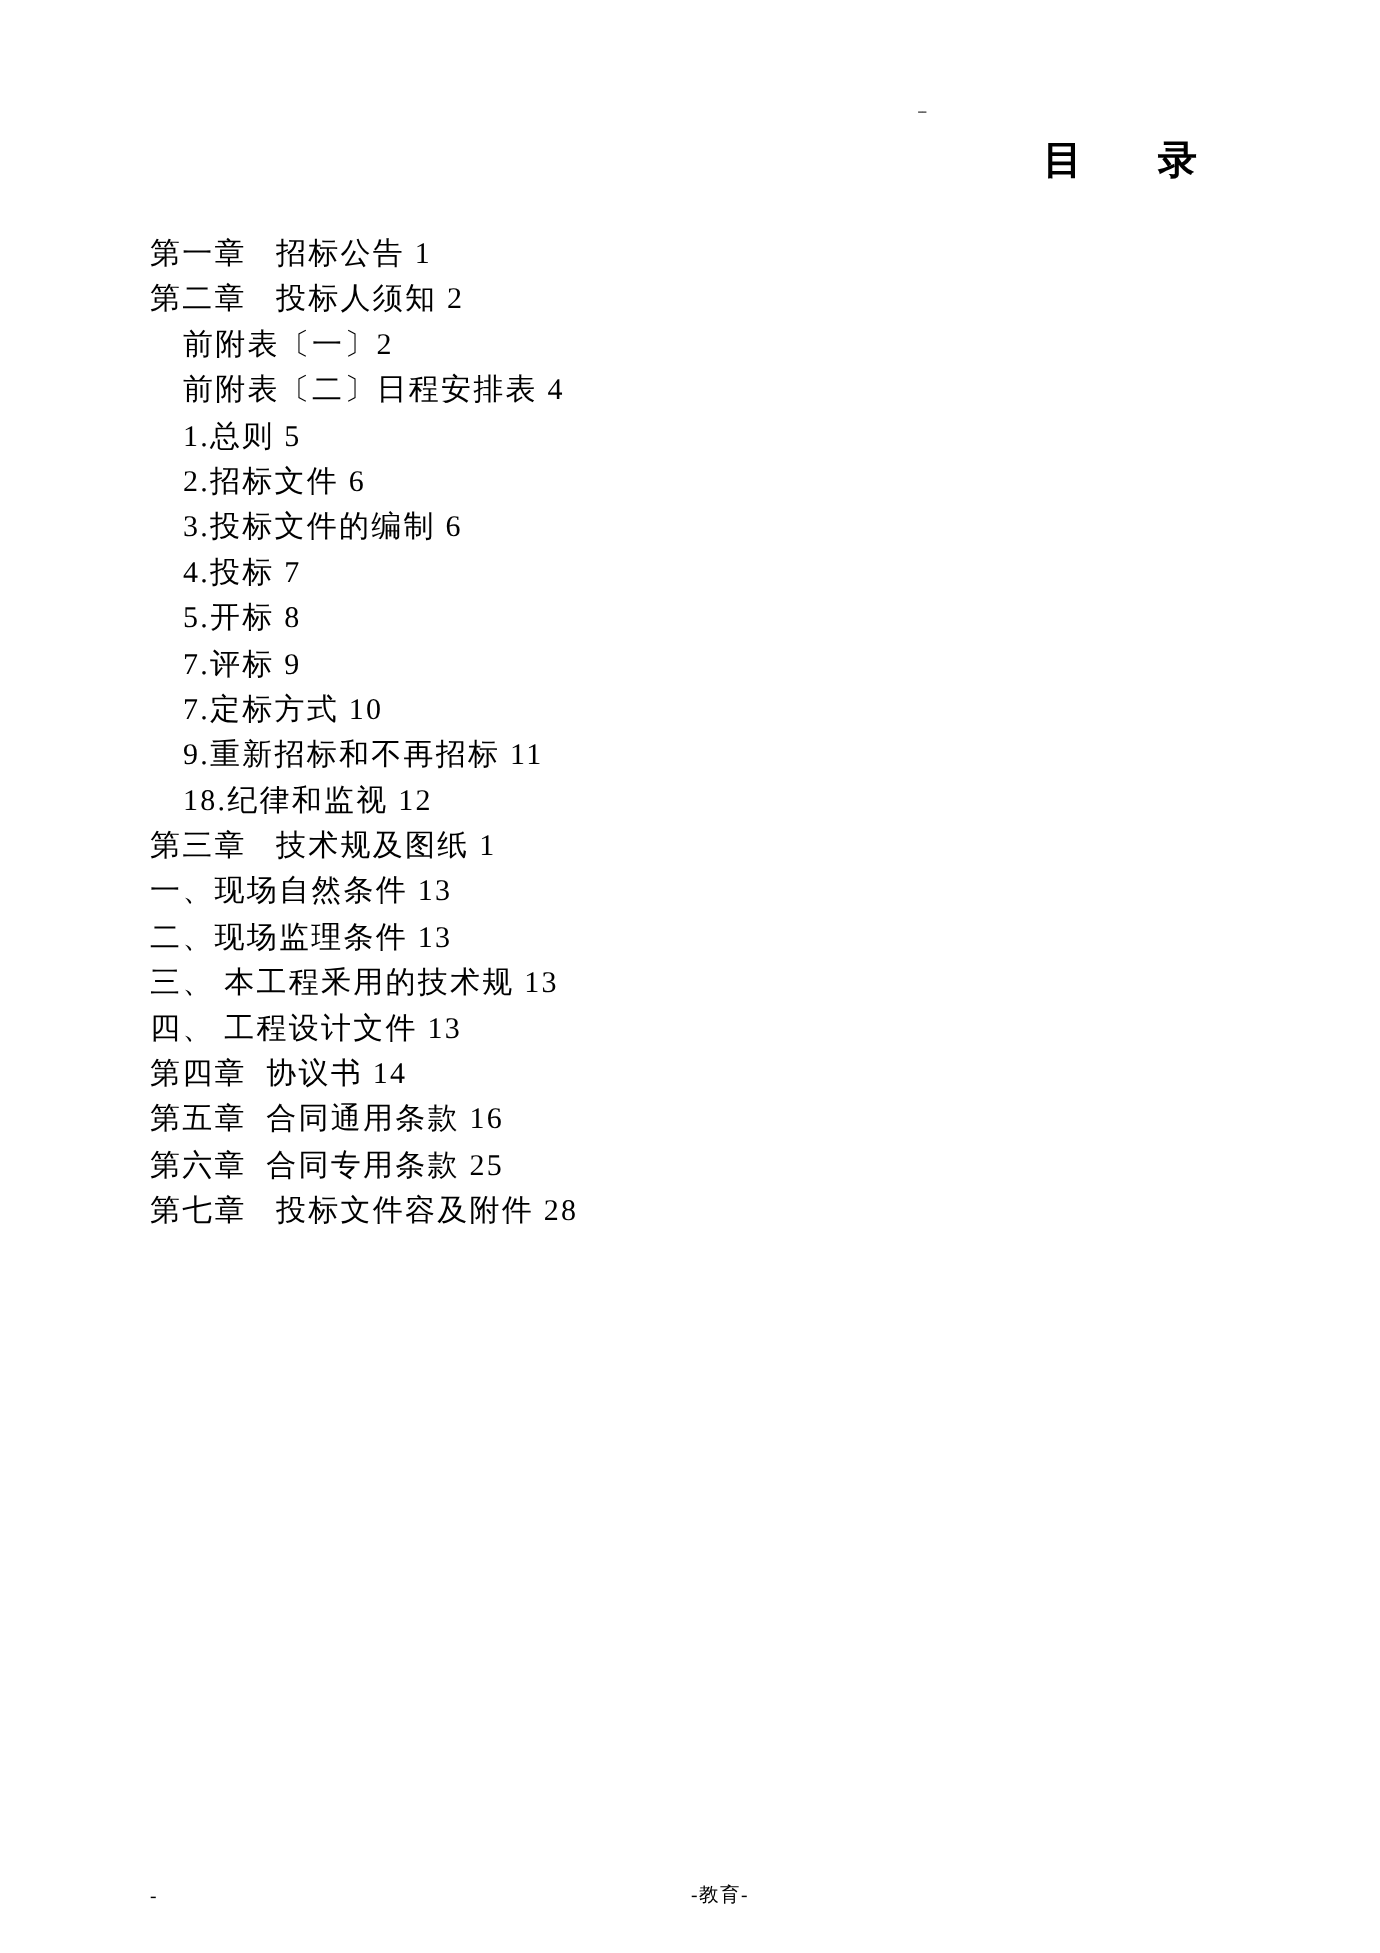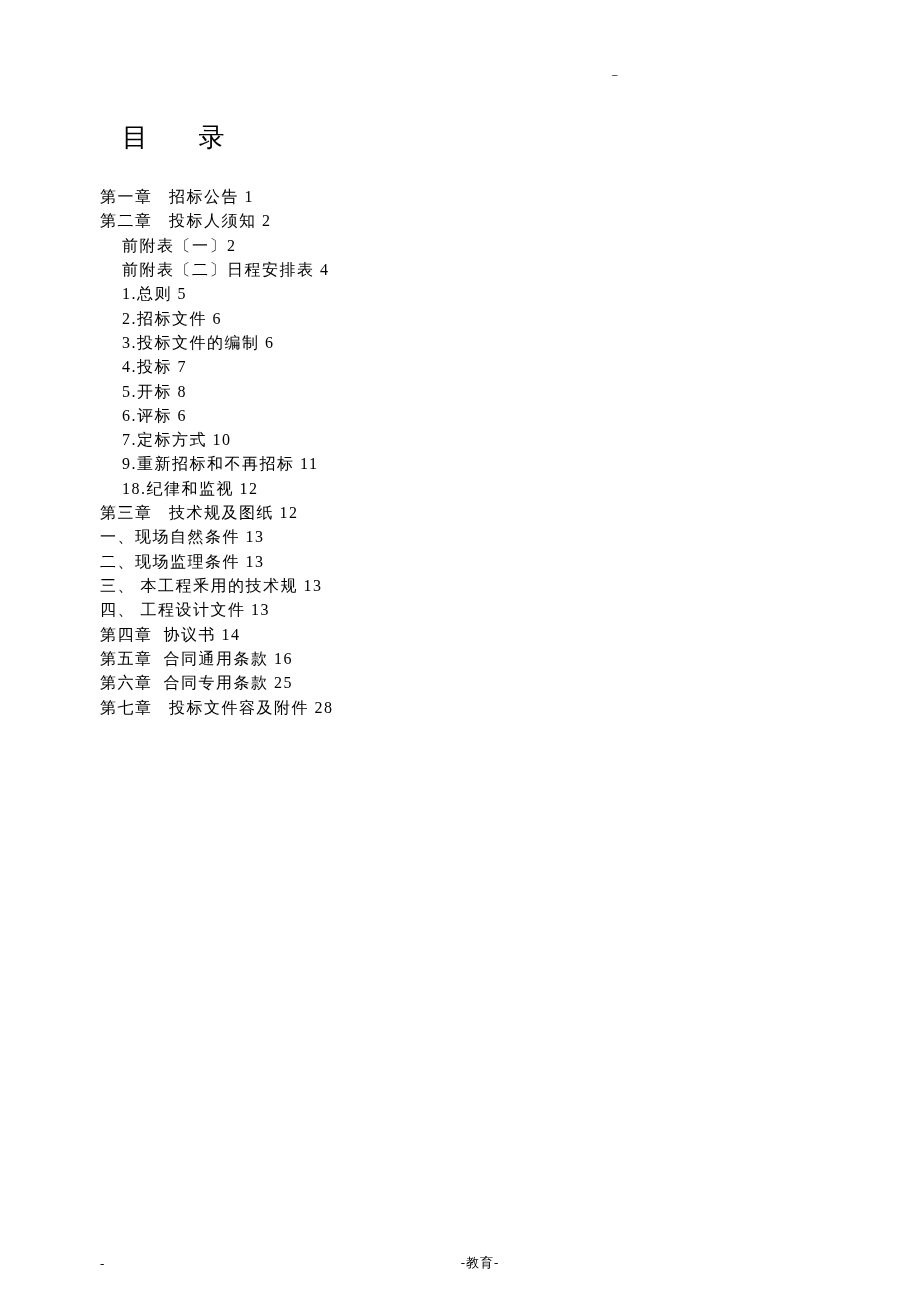--- a/index.html
+++ b/index.html
@@ -20,30 +20,30 @@
     }
     .top-mark {
       position: absolute;
       top: 68px;
       right: 303px;
       font-size: 11px;
       color: #333;
       letter-spacing: -1px;
     }
     .title {
-      text-align: left;
+      text-align: right;
       font-size: 26px;
-      font-weight: normal;
+      font-weight: bold;
       letter-spacing: 22px;
-      margin-top: 52px;
+      margin-top: 21px;
       margin-bottom: 30px;
       padding-left: 22px;
     }
     .toc {
-      font-size: 16px;
+      font-size: 20px;
       line-height: 1.52;
     }
     .toc div {
       letter-spacing: 1.5px;
       white-space: pre;
     }
     .level0 {
       margin-left: 0;
     }
     .level1 {
@@ -77,25 +77,25 @@
   <div class="toc">
     <div class="level0">第一章   招标公告 1</div>
     <div class="level0">第二章   投标人须知 2</div>
     <div class="level1">前附表〔一〕2</div>
     <div class="level1">前附表〔二〕日程安排表 4</div>
     <div class="level1">1.总则 5</div>
     <div class="level1">2.招标文件 6</div>
     <div class="level1">3.投标文件的编制 6</div>
     <div class="level1">4.投标 7</div>
     <div class="level1">5.开标 8</div>
-    <div class="level1">6.评标 6</div>
+    <div class="level1">7.评标 9</div>
     <div class="level1">7.定标方式 10</div>
     <div class="level1">9.重新招标和不再招标 11</div>
     <div class="level1">18.纪律和监视 12</div>
-    <div class="level0">第三章   技术规及图纸 12</div>
+    <div class="level0">第三章   技术规及图纸 1</div>
     <div class="level2">一、现场自然条件 13</div>
     <div class="level2">二、现场监理条件 13</div>
     <div class="level2">三、 本工程釆用的技术规 13</div>
     <div class="level2">四、 工程设计文件 13</div>
     <div class="level0">第四章  协议书 14</div>
     <div class="level0">第五章  合同通用条款 16</div>
     <div class="level0">第六章  合同专用条款 25</div>
     <div class="level0">第七章   投标文件容及附件 28</div>
   </div>
 </div>

